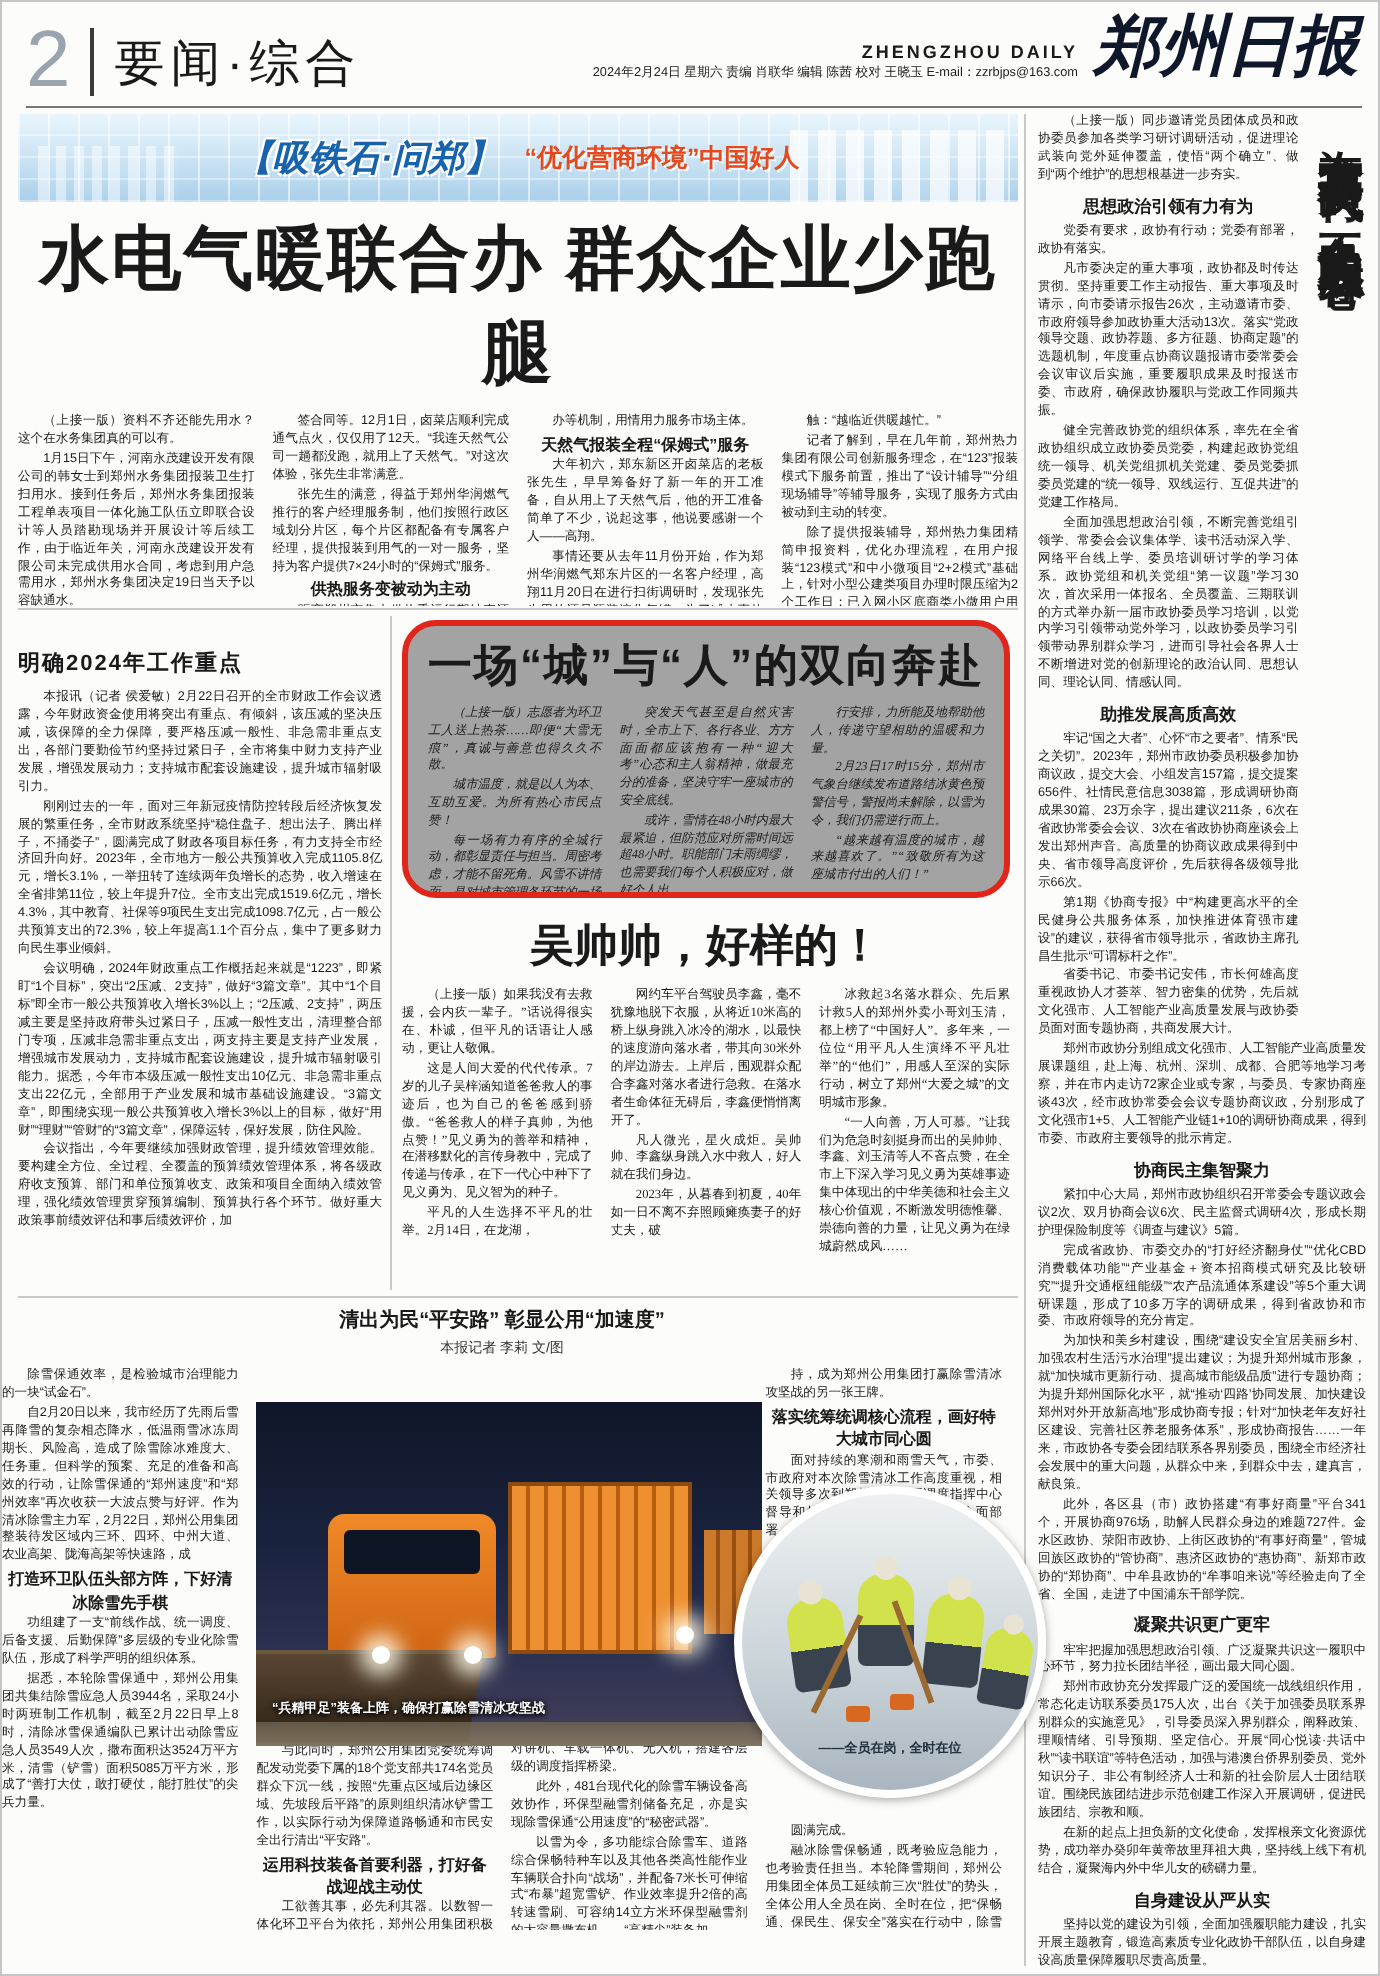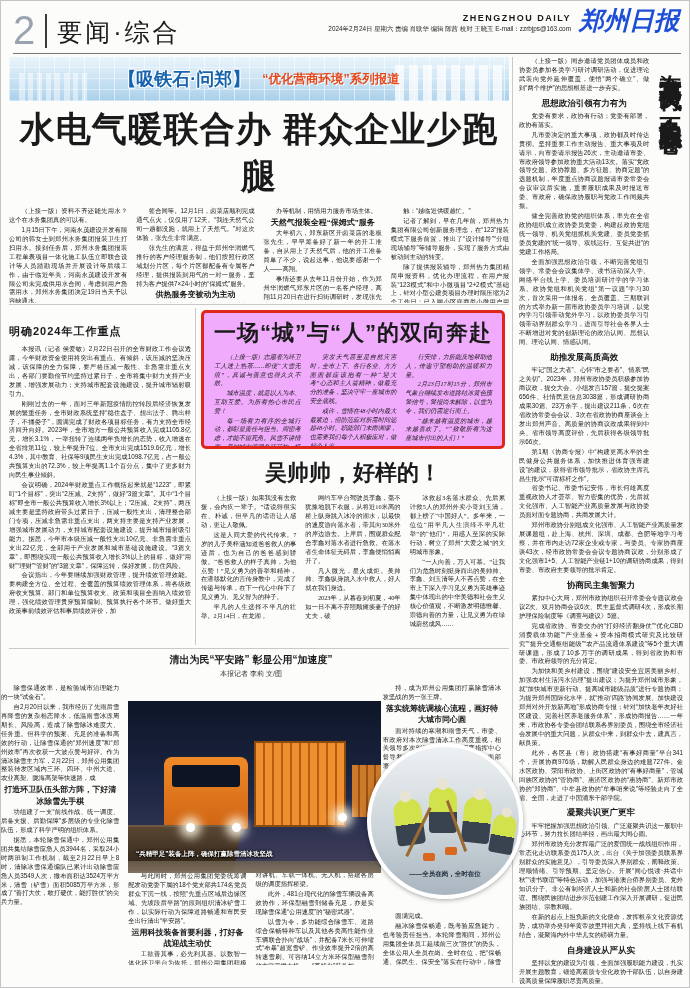--- a/index.html
+++ b/index.html
@@ -7,21 +7,21 @@
         font-family:"Liberation Sans",sans-serif;color:#1a1a1a;overflow:hidden;border:1px solid #c5c5c5;box-sizing:border-box;}
   
   .hdr{position:absolute;left:12px;top:7px;right:10px;height:44px;display:flex;align-items:flex-start;}
   .pagenum{font-size:40px;line-height:44px;color:#9aa4ae;font-weight:400;}
   .hdr-div{width:2px;height:34px;background:#3a3a3a;margin:6px 10px 0 10px;}
   .section{font-size:25px;font-weight:normal;letter-spacing:3px;line-height:48px;}
   .hdr-right{margin-left:auto;display:flex;align-items:flex-end;gap:8px;padding-bottom:2px;}
   .meta{text-align:right;line-height:1.3;}
   .paper-en{font-size:9px;font-weight:bold;letter-spacing:1.5px;}
   .dateline{font-size:6.4px;color:#222;}
-  .logo{font-size:25px;color:#1d4ed8;font-weight:bold;font-style:italic;font-family:"Liberation Serif",serif;line-height:1;}
+  .logo{font-size:33px;color:#0f172a;font-weight:bold;font-style:italic;font-family:"Liberation Serif",serif;line-height:1;}
   
   .rule{position:absolute;background:#c9c9c9;}
   .hrule0{left:12px;top:52px;width:668px;height:1px;background:#777;}
   .hrule1{left:8px;top:303px;width:500px;height:1px;}
   .hrule2{left:8px;top:647px;width:500px;height:1px;}
   .vrule1{left:511px;top:56px;width:1px;height:926px;}
   .vrule2{left:194px;top:307px;width:1px;height:337px;}
   
   .bt{font-size:6.3px;line-height:1.42;text-align:justify;}
   .bt p{margin:0 0 1px;text-indent:2em;}
@@ -32,30 +32,30 @@
   .lead{position:absolute;left:8px;top:56px;width:500px;height:246px;overflow:hidden;}
   .banner{position:relative;height:44px;background:linear-gradient(180deg,#eaf5fc,#bedcf0 70%,#a9cfe9);
           display:flex;align-items:center;justify-content:center;gap:12px;overflow:hidden;}
   .banner:before{content:"";position:absolute;inset:0;
      background:repeating-linear-gradient(90deg,rgba(255,255,255,.55) 0 1px,transparent 1px 15px),
                 repeating-linear-gradient(0deg,rgba(255,255,255,.4) 0 1px,transparent 1px 11px);}
   .towers{position:absolute;right:4px;top:8px;width:110px;height:36px;opacity:.75;
      background:repeating-linear-gradient(90deg,#fff 0 9px,rgba(255,255,255,.15) 9px 14px);}
   .towers2{position:absolute;left:10px;top:16px;width:70px;height:28px;opacity:.5;
      background:repeating-linear-gradient(90deg,#fff 0 5px,rgba(255,255,255,.1) 5px 9px);}
-  .btag{position:relative;font-size:18px;font-weight:bold;color:#1763ae;text-shadow:1px 1px 0 #fff,-1px -1px 0 #fff,1px -1px 0 #fff,-1px 1px 0 #fff;}
+  .btag{position:relative;font-size:18px;font-weight:bold;color:#1763ae;text-shadow:1px 1px 0 #fff,-1px -1px 0 #fff,1px -1px 0 #fff,-1px 1px 0 #fff;font-style:italic;}
   .bseries{position:relative;font-size:12.5px;font-weight:bold;color:#e5491d;text-shadow:1px 1px 0 rgba(255,255,255,.9);}
   .lead h1{margin:5px 0 7px;font-size:35px;font-weight:bold;text-align:center;letter-spacing:1px;}
   
   .finance{position:absolute;left:8px;top:307px;width:182px;height:337px;overflow:hidden;}
   .finance h2{font-size:20px;text-align:center;margin:2px 0 4px;letter-spacing:1px;}
   .fsub{font-size:11px;font-weight:bold;margin:16px 0 6px;letter-spacing:1px;}
   
-  .citybox{position:absolute;left:200px;top:309px;width:304px;height:139px;border:3px solid #e0251b;border-radius:5px;
-           padding:5px 10px;box-sizing:border-box;background:#f0abfc;overflow:hidden;}
+  .citybox{position:absolute;left:200px;top:309px;width:304px;height:139px;border:3px solid #e0251b;border-radius:17px;
+           padding:5px 10px;box-sizing:border-box;background:#a3a3a3;overflow:hidden;}
   .citybox h2{font-size:22px;text-align:center;margin:0 0 5px;letter-spacing:1px;}
   .citybox .bt{font-style:italic;font-family:"Liberation Serif",serif;font-size:6.2px;}
   
   .wu{position:absolute;left:200px;top:455px;width:304px;height:189px;overflow:hidden;}
   .wu h2{font-size:22px;text-align:center;margin:2px 0 6px;}
   .wu .bt{font-family:"Liberation Serif",serif;}
   
   .utility{position:absolute;left:0;top:650px;width:500px;height:338px;}
   .kicker{font-size:10px;font-weight:bold;text-align:center;margin:2px 0 1px;}
   .utility h2{font-size:26px;text-align:center;margin:0;letter-spacing:1px;}
@@ -117,21 +117,21 @@
       <div class="logo">郑州日报</div>
     </div>
   </div>
   <div class="rule hrule0"></div>
 
   <section class="lead">
     <div class="banner">
       <div class="towers"></div>
       <div class="towers2"></div>
       <span class="btag">【吸铁石·问郑】</span>
-      <span class="bseries">“优化营商环境”系列报道</span>
+      <span class="bseries">“优化营商环境”中国好人</span>
     </div>
     <h1>水电气暖联合办 群众企业少跑腿</h1>
     <div class="cols bt">
       <div class="col">
         <p>（上接一版）资料不齐还能先用水？这个在水务集团真的可以有。</p>
         <p>1月15日下午，河南永茂建设开发有限公司的韩女士到郑州水务集团报装卫生打扫用水。接到任务后，郑州水务集团报装工程单表项目一体化施工队伍立即联合设计等人员踏勘现场并开展设计等后续工作，由于临近年关，河南永茂建设开发有限公司未完成供用水合同，考虑到用户急需用水，郑州水务集团决定19日当天予以容缺通水。</p>
 
       </div>
       <div class="col">
         <p>签合同等。12月1日，卤菜店顺利完成通气点火，仅仅用了12天。“我连天然气公司一趟都没跑，就用上了天然气。”对这次体验，张先生非常满意。</p>

